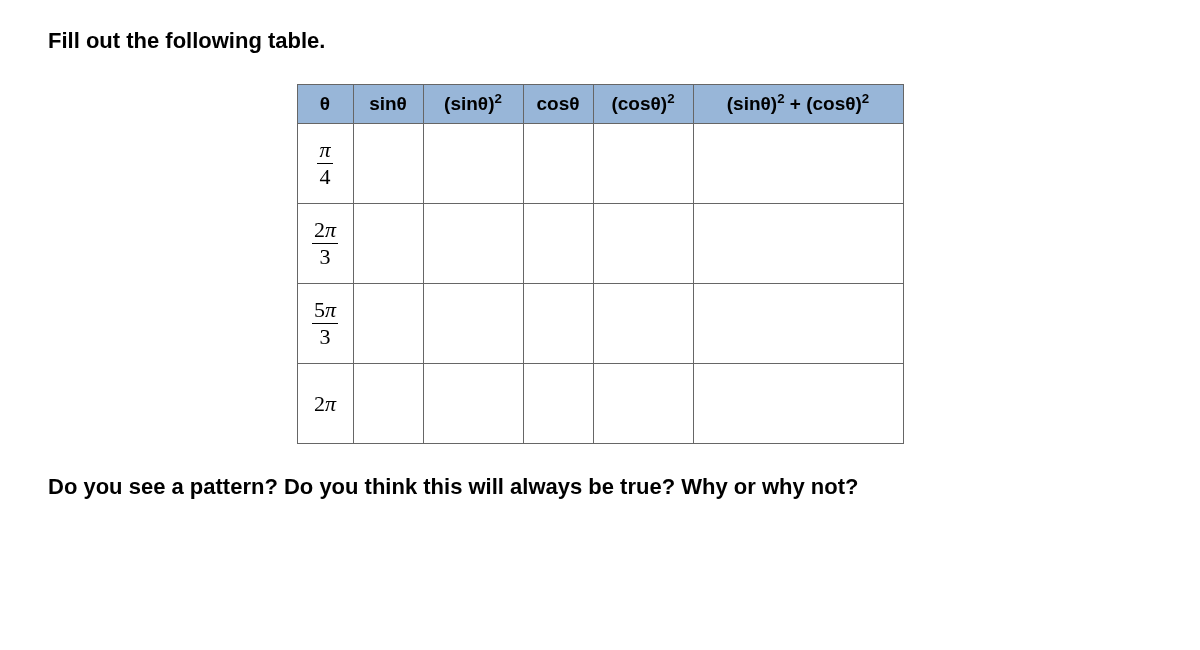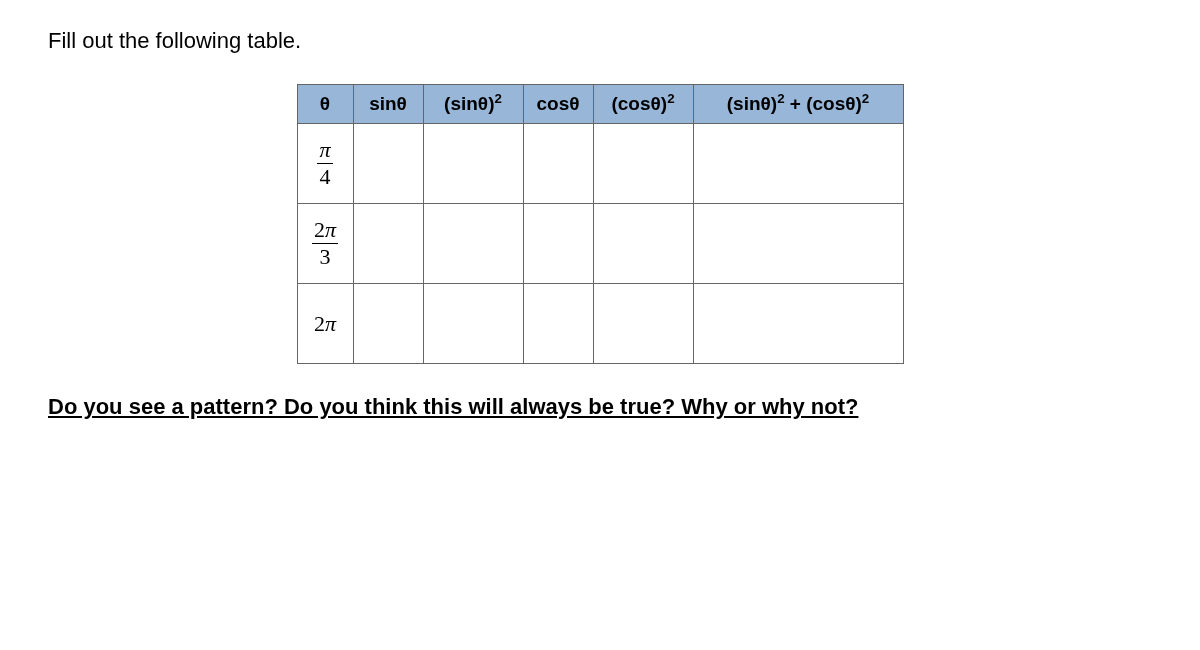--- a/index.html
+++ b/index.html
@@ -10,21 +10,21 @@
     body {
       font-family: Arial, Helvetica, sans-serif;
       background: #ffffff;
       width: 1200px;
       height: 650px;
       padding: 28px 48px;
       color: #000;
     }
     .instruction-top {
       font-size: 22px;
-      font-weight: normal;
+      font-weight: bold;
       margin-bottom: 30px;
     }
     .table-wrap {
       display: flex;
       justify-content: center;
       margin-bottom: 30px;
     }
     table {
       border-collapse: collapse;
       background: #fff;
@@ -78,21 +78,20 @@
     }
     .plain-angle {
       font-family: "Times New Roman", Times, serif;
     }
     .plain-angle .pi {
       font-style: italic;
     }
     .question-bottom {
       font-size: 22px;
       font-weight: bold;
-      text-decoration: underline;
     }
     sup {
       font-size: 0.7em;
       vertical-align: super;
       line-height: 0;
     }
   </style>
 </head>
 <body>
 
@@ -121,20 +120,28 @@
         </tr>
         <tr>
           <td class="row-label"><span class="frac"><span class="num">2<span class="pi">π</span></span><span class="den">3</span></span></td>
           <td class="col-sin"></td>
           <td class="col-sin2"></td>
           <td class="col-cos"></td>
           <td class="col-cos2"></td>
           <td class="col-sum"></td>
         </tr>
         <tr>
+          <td class="row-label"><span class="frac"><span class="num">5<span class="pi">π</span></span><span class="den">3</span></span></td>
+          <td class="col-sin"></td>
+          <td class="col-sin2"></td>
+          <td class="col-cos"></td>
+          <td class="col-cos2"></td>
+          <td class="col-sum"></td>
+        </tr>
+        <tr>
           <td class="row-label"><span class="plain-angle">2<span class="pi">π</span></span></td>
           <td class="col-sin"></td>
           <td class="col-sin2"></td>
           <td class="col-cos"></td>
           <td class="col-cos2"></td>
           <td class="col-sum"></td>
         </tr>
       </tbody>
   </table>
 </div>

